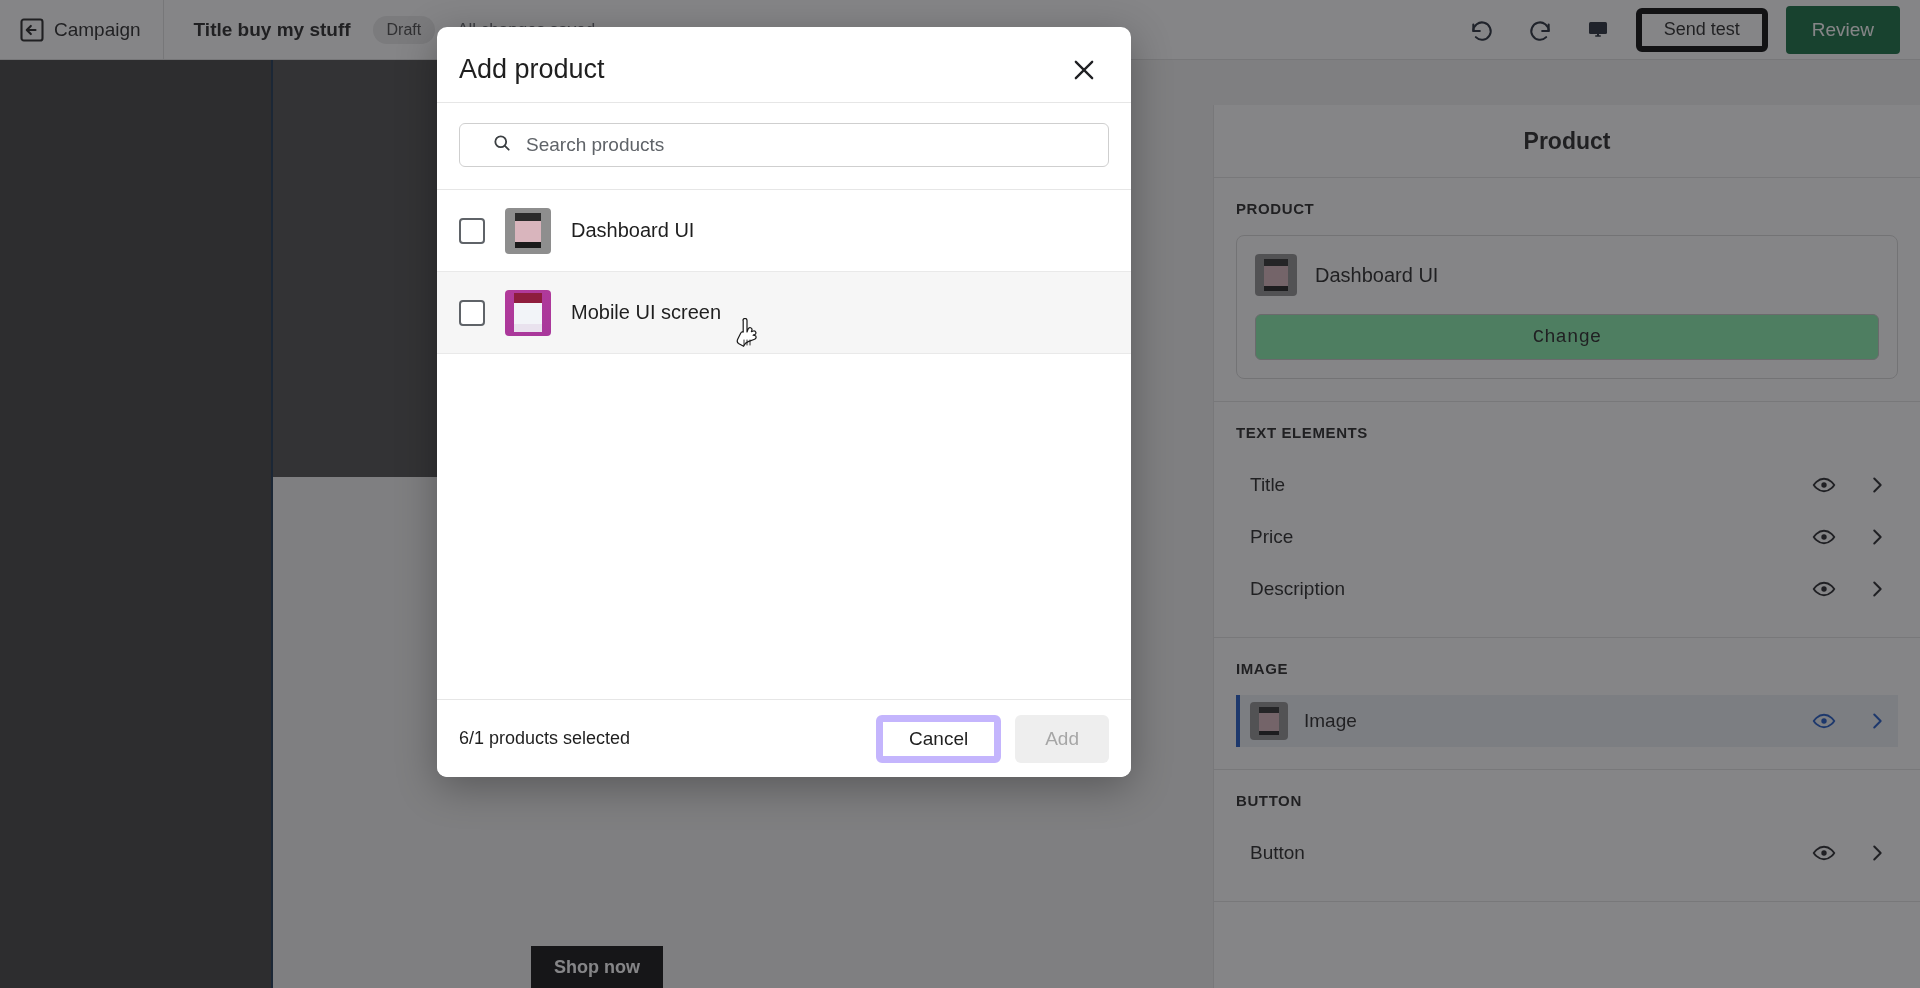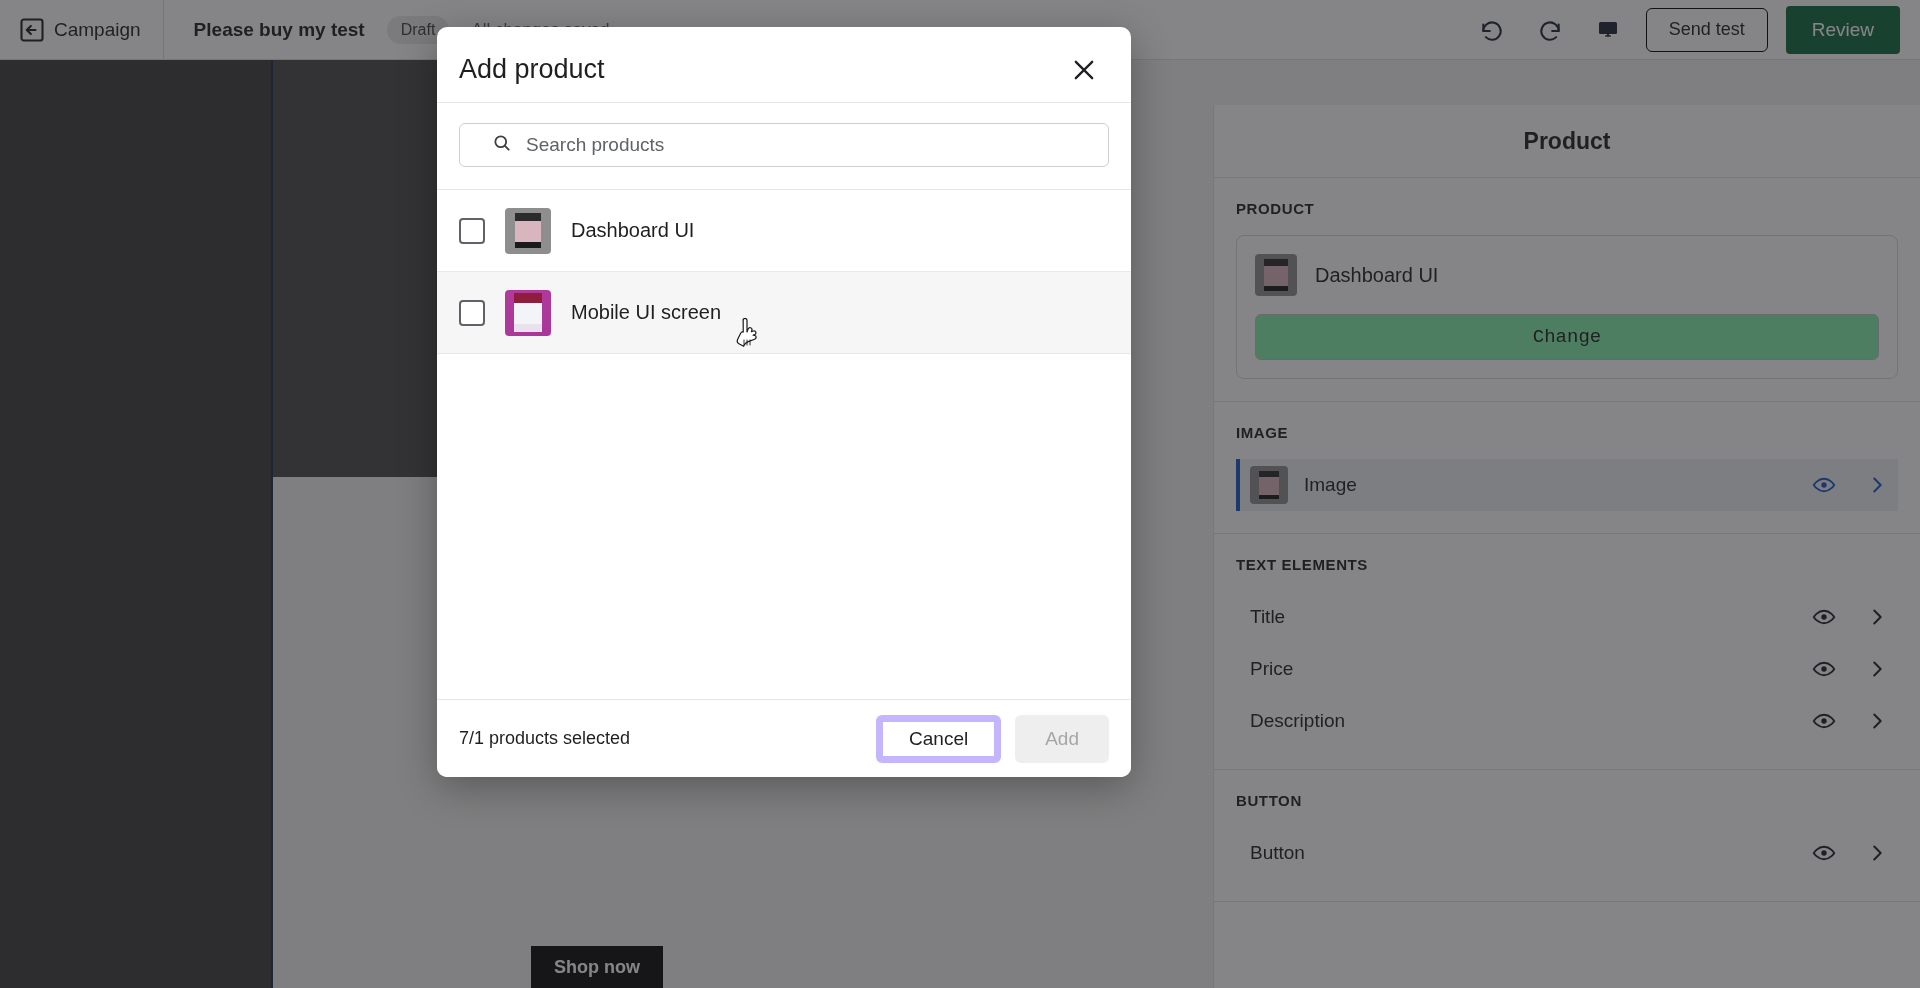--- a/index.html
+++ b/index.html
@@ -44,21 +44,21 @@
     padding-right: 20px;
   }
   .icon-btn {
     width: 40px; height: 40px;
     display: flex; align-items: center; justify-content: center;
     background: none; border: none; cursor: pointer;
     color: #1f2733;
   }
   .btn-outline {
     height: 44px; padding: 0 22px;
-    border: 1px solid #000000; border-radius: 6px;
+    border: 6px solid #000000; border-radius: 6px;
     background: #fff; font-size: 18px; color: #1f1f1f;
     cursor: pointer; font-family: inherit;
   }
   .btn-green {
     height: 48px; padding: 0 26px;
     border: none; border-radius: 4px;
     background: #0f6b3d; color: #fff;
     font-size: 19px; cursor: pointer; font-family: inherit;
   }
 
@@ -262,21 +262,21 @@
       <span class="back-icon">
         <svg width="28" height="28" viewBox="0 0 24 24" fill="none" stroke="#1f1f1f" stroke-width="1.8">
           <rect x="3" y="3" width="18" height="18" rx="2"></rect>
           <path d="M15 12H8M11 8.5 7.5 12 11 15.5" stroke-linecap="round" stroke-linejoin="round"></path>
         </svg>
       </span>
       <span class="tb-campaign">Campaign</span>
     </div>
 
     <div class="tb-mid">
-      <span class="tb-title">Please buy my test</span>
+      <span class="tb-title">Title buy my stuff</span>
       <span class="tb-badge">Draft</span>
       <span class="tb-saved">All changes saved</span>
     </div>
 
     <div class="tb-right">
       <button class="icon-btn">
         <svg width="26" height="26" viewBox="0 0 24 24" fill="none" stroke="currentColor" stroke-width="1.9" stroke-linecap="round" stroke-linejoin="round">
           <path d="M4 7v6h6"></path>
           <path d="M4 13a8 8 0 1 1 2.3 5.6"></path>
         </svg>
@@ -324,85 +324,85 @@
                 <span class="bar-bot"></span>
               </span>
           </span>
           <span class="rp-card-name">Dashboard UI</span>
         </div>
         <button class="rp-change-btn">Change</button>
       </div>
     </div>
 
     <div class="rp-section">
+      <div class="rp-section-label">TEXT ELEMENTS</div>
+      <div class="rp-item">
+        <span class="rp-item-label">Title</span>
+        <span class="rp-item-spacer"></span>
+        <span class="rp-eye">
+          <svg width="24" height="24" viewBox="0 0 24 24" fill="none" stroke="currentColor" stroke-width="1.9">
+              <path d="M1.8 12S5.5 5.8 12 5.8 22.2 12 22.2 12 18.5 18.2 12 18.2 1.8 12 1.8 12Z"></path>
+              <circle cx="12" cy="12" r="2.7" fill="currentColor" stroke="none"></circle>
+            </svg>
+        </span>
+        <span class="rp-chev">
+          <svg width="22" height="22" viewBox="0 0 24 24" fill="none" stroke="currentColor" stroke-width="2.2" stroke-linecap="round" stroke-linejoin="round">
+              <path d="m9 5 7 7-7 7"></path>
+            </svg>
+        </span>
+      </div>
+      <div class="rp-item">
+        <span class="rp-item-label">Price</span>
+        <span class="rp-item-spacer"></span>
+        <span class="rp-eye">
+          <svg width="24" height="24" viewBox="0 0 24 24" fill="none" stroke="currentColor" stroke-width="1.9">
+              <path d="M1.8 12S5.5 5.8 12 5.8 22.2 12 22.2 12 18.5 18.2 12 18.2 1.8 12 1.8 12Z"></path>
+              <circle cx="12" cy="12" r="2.7" fill="currentColor" stroke="none"></circle>
+            </svg>
+        </span>
+        <span class="rp-chev">
+          <svg width="22" height="22" viewBox="0 0 24 24" fill="none" stroke="currentColor" stroke-width="2.2" stroke-linecap="round" stroke-linejoin="round">
+              <path d="m9 5 7 7-7 7"></path>
+            </svg>
+        </span>
+      </div>
+      <div class="rp-item">
+        <span class="rp-item-label">Description</span>
+        <span class="rp-item-spacer"></span>
+        <span class="rp-eye">
+          <svg width="24" height="24" viewBox="0 0 24 24" fill="none" stroke="currentColor" stroke-width="1.9">
+              <path d="M1.8 12S5.5 5.8 12 5.8 22.2 12 22.2 12 18.5 18.2 12 18.2 1.8 12 1.8 12Z"></path>
+              <circle cx="12" cy="12" r="2.7" fill="currentColor" stroke="none"></circle>
+            </svg>
+        </span>
+        <span class="rp-chev">
+          <svg width="22" height="22" viewBox="0 0 24 24" fill="none" stroke="currentColor" stroke-width="2.2" stroke-linecap="round" stroke-linejoin="round">
+              <path d="m9 5 7 7-7 7"></path>
+            </svg>
+        </span>
+      </div>
+    </div>
+
+    <div class="rp-section">
       <div class="rp-section-label">IMAGE</div>
       <div class="rp-item selected">
         <span class="thumb thumb-dash" style="width:38px;height:38px;">
           <span class="inner">
               <span class="bar-top"></span>
               <span class="bar-pic"></span>
               <span class="bar-bot"></span>
             </span>
         </span>
         <span class="rp-item-label">Image</span>
         <span class="rp-item-spacer"></span>
         <span class="rp-eye">
           <svg width="24" height="24" viewBox="0 0 24 24" fill="none" stroke="currentColor" stroke-width="1.9">
             <path d="M1.8 12S5.5 5.8 12 5.8 22.2 12 22.2 12 18.5 18.2 12 18.2 1.8 12 1.8 12Z"></path>
             <circle cx="12" cy="12" r="2.7" fill="currentColor" stroke="none"></circle>
           </svg>
-        </span>
-        <span class="rp-chev">
-          <svg width="22" height="22" viewBox="0 0 24 24" fill="none" stroke="currentColor" stroke-width="2.2" stroke-linecap="round" stroke-linejoin="round">
-              <path d="m9 5 7 7-7 7"></path>
-            </svg>
-        </span>
-      </div>
-    </div>
-
-    <div class="rp-section">
-      <div class="rp-section-label">TEXT ELEMENTS</div>
-      <div class="rp-item">
-        <span class="rp-item-label">Title</span>
-        <span class="rp-item-spacer"></span>
-        <span class="rp-eye">
-          <svg width="24" height="24" viewBox="0 0 24 24" fill="none" stroke="currentColor" stroke-width="1.9">
-              <path d="M1.8 12S5.5 5.8 12 5.8 22.2 12 22.2 12 18.5 18.2 12 18.2 1.8 12 1.8 12Z"></path>
-              <circle cx="12" cy="12" r="2.7" fill="currentColor" stroke="none"></circle>
-            </svg>
-        </span>
-        <span class="rp-chev">
-          <svg width="22" height="22" viewBox="0 0 24 24" fill="none" stroke="currentColor" stroke-width="2.2" stroke-linecap="round" stroke-linejoin="round">
-              <path d="m9 5 7 7-7 7"></path>
-            </svg>
-        </span>
-      </div>
-      <div class="rp-item">
-        <span class="rp-item-label">Price</span>
-        <span class="rp-item-spacer"></span>
-        <span class="rp-eye">
-          <svg width="24" height="24" viewBox="0 0 24 24" fill="none" stroke="currentColor" stroke-width="1.9">
-              <path d="M1.8 12S5.5 5.8 12 5.8 22.2 12 22.2 12 18.5 18.2 12 18.2 1.8 12 1.8 12Z"></path>
-              <circle cx="12" cy="12" r="2.7" fill="currentColor" stroke="none"></circle>
-            </svg>
-        </span>
-        <span class="rp-chev">
-          <svg width="22" height="22" viewBox="0 0 24 24" fill="none" stroke="currentColor" stroke-width="2.2" stroke-linecap="round" stroke-linejoin="round">
-              <path d="m9 5 7 7-7 7"></path>
-            </svg>
-        </span>
-      </div>
-      <div class="rp-item">
-        <span class="rp-item-label">Description</span>
-        <span class="rp-item-spacer"></span>
-        <span class="rp-eye">
-          <svg width="24" height="24" viewBox="0 0 24 24" fill="none" stroke="currentColor" stroke-width="1.9">
-              <path d="M1.8 12S5.5 5.8 12 5.8 22.2 12 22.2 12 18.5 18.2 12 18.2 1.8 12 1.8 12Z"></path>
-              <circle cx="12" cy="12" r="2.7" fill="currentColor" stroke="none"></circle>
-            </svg>
         </span>
         <span class="rp-chev">
           <svg width="22" height="22" viewBox="0 0 24 24" fill="none" stroke="currentColor" stroke-width="2.2" stroke-linecap="round" stroke-linejoin="round">
               <path d="m9 5 7 7-7 7"></path>
             </svg>
         </span>
       </div>
     </div>
 
     <div class="rp-section">
@@ -468,21 +468,21 @@
               <span class="p-top"></span>
               <span class="p-mid"></span>
               <span class="p-bot"></span>
             </span>
         </span>
         <span class="pname">Mobile UI screen</span>
       </div>
     </div>
 
     <div class="modal-foot">
-      <span class="foot-count">7/1 products selected</span>
+      <span class="foot-count">6/1 products selected</span>
       <div class="foot-btns">
         <button class="btn-cancel">Cancel</button>
         <button class="btn-add">Add</button>
       </div>
     </div>
   </div>
 
   <span class="cursor-hand">
     <svg width="26" height="32" viewBox="0 0 26 32" fill="#ffffff" stroke="#1a1a1a" stroke-width="1.2" stroke-linejoin="round">
       <path d="M8 2.5c0-1.2.9-2.1 2-2.1s2 .9 2 2.1V14l1.2-3.1c.4-1 1.5-1.5 2.5-1.2 1 .4 1.5 1.4 1.2 2.4l-.5 1.5 2-.6c1-.3 2 .2 2.4 1.2.3 1-.2 2-1.1 2.4l-1.6.6 1.3.1c1 .1 1.8 1 1.7 2.1-.1 1-.6 1.6-1.5 1.9l-6.4 2.3c-2.2.8-3.6 2.2-4.3 3.9l-.3.8-5.1-2.8C2.3 24.6 2 22.6 2.8 21l3-6c.4-.9 1.5-1.3 2.4-.9V2.5Z"></path>

